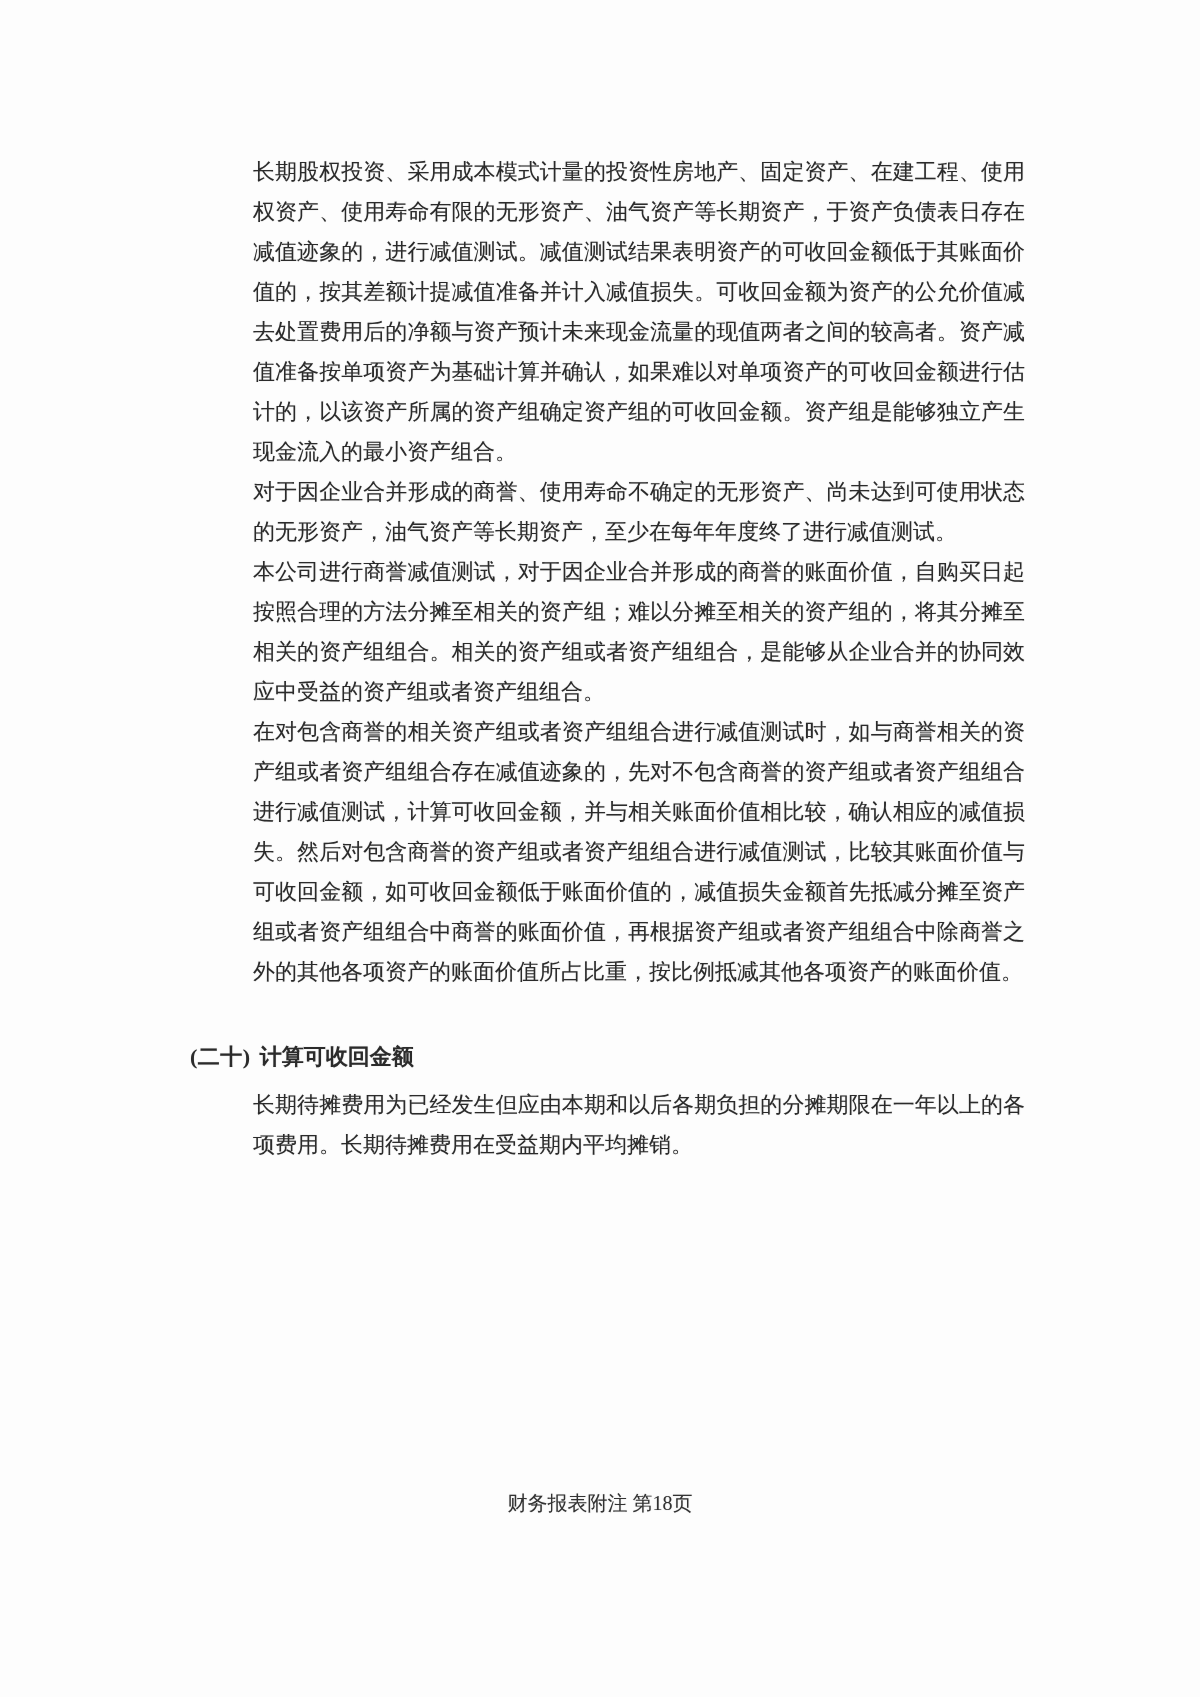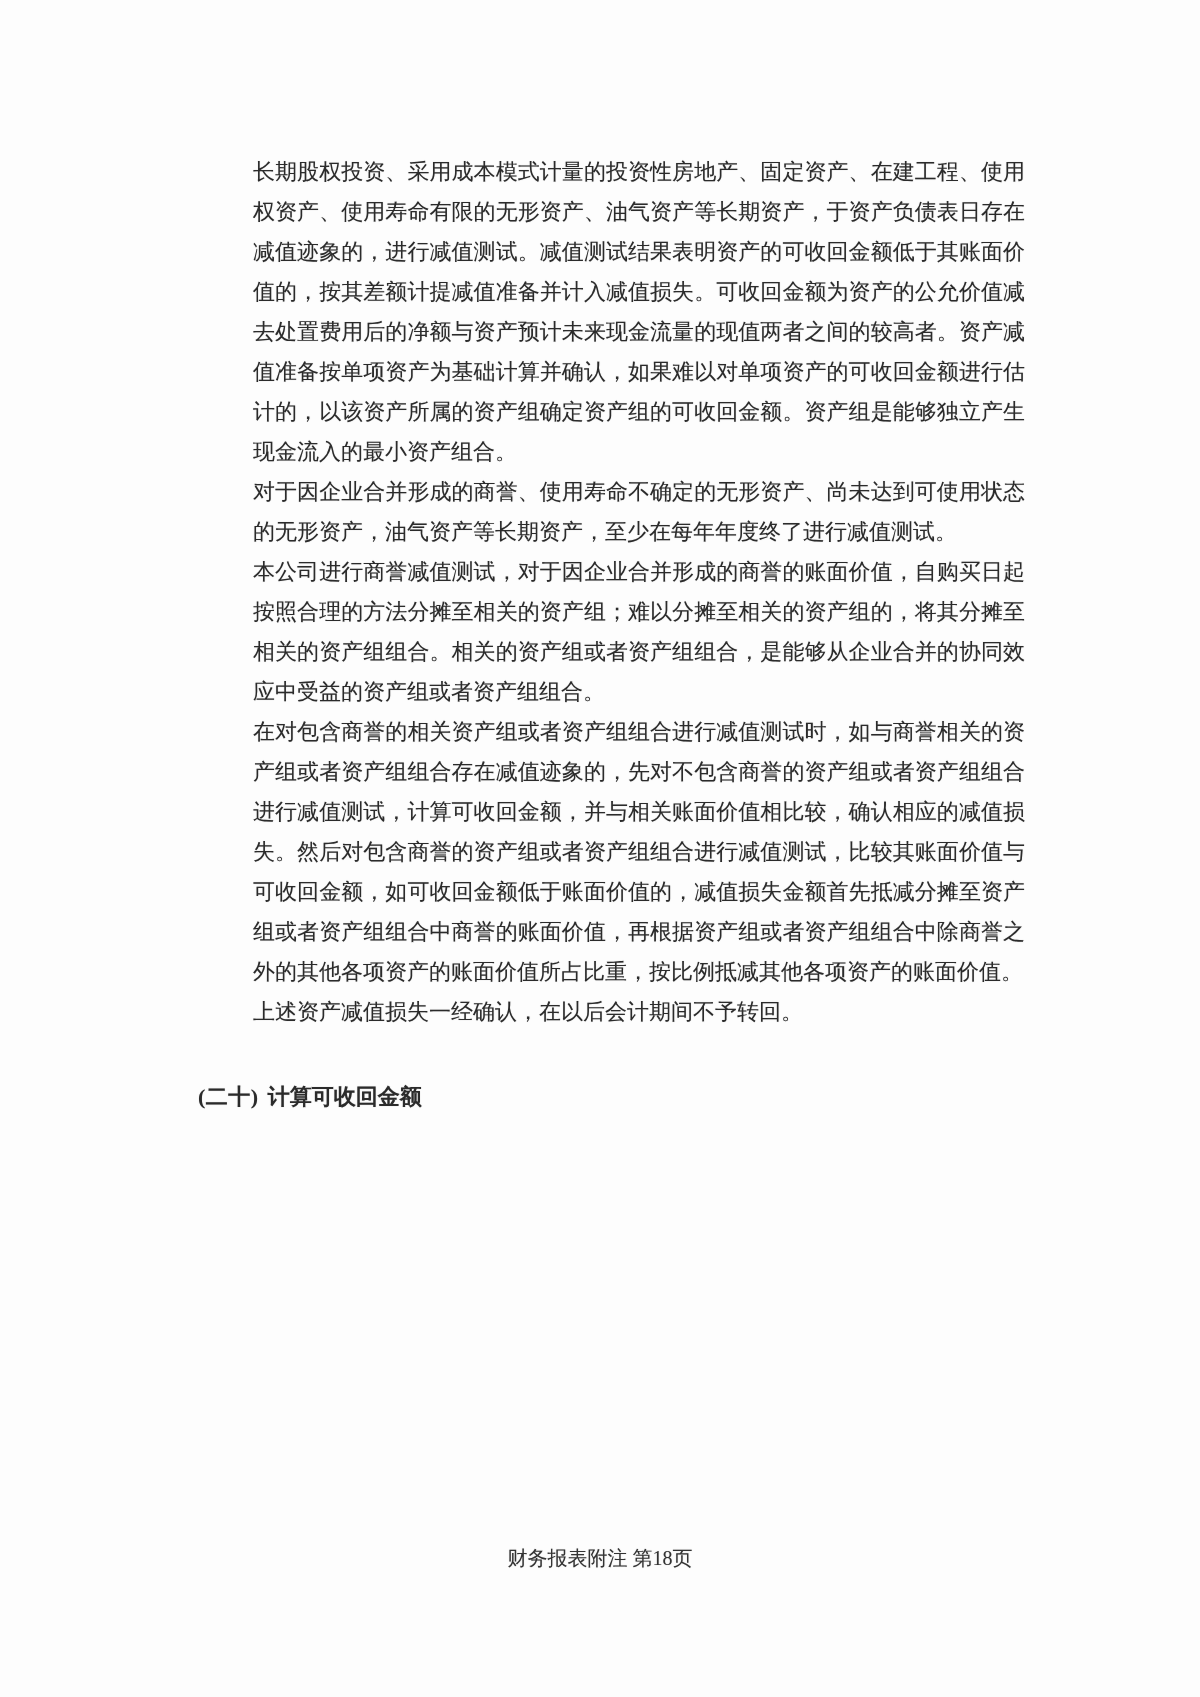--- a/index.html
+++ b/index.html
@@ -28,21 +28,21 @@
   p.body-para {
     margin: 0 0 0 71px;
     width: 772px;
     text-align: justify;
     text-align-last: left;
   }
   .section-heading {
     display: flex;
     align-items: flex-end;
     font-weight: bold;
-    margin: 16px;
+    margin: 8px;
   }
   .section-heading .sec-num {
     flex: 0 0 auto;
     margin-right: 9px;
     letter-spacing: 0.5px;
   }
   .mt-s20 { margin-top: 45px; }
   .mt-s20-body { margin-top: 6px; }
   .mt-s21 { margin-top: 36px; }
   .mt-s21-body { margin-top: 5px; }
@@ -51,47 +51,47 @@
     margin: 0 0 0 71px;
     font-weight: bold;
   }
   .subitem .sub-num {
     display: inline-block;
     min-width: 33px;
     margin-right: 22px;
   }
   .page-footer {
     position: absolute;
-    top: 1543px;
+    top: 1488px;
     left: 0;
     right: 0;
     text-align: center;
     font-size: 20px;
     line-height: 30px;
     color: #333333;
     text-shadow: 0 0 1px rgba(70,70,70,0.35);
   }
 </style>
 </head>
 <body>
 
 <div class="page">
 
   <div class="flow">
 
     <p class="body-para">长期股权投资、采用成本模式计量的投资性房地产、固定资产、在建工程、使用权资产、使用寿命有限的无形资产、油气资产等长期资产，于资产负债表日存在减值迹象的，进行减值测试。减值测试结果表明资产的可收回金额低于其账面价值的，按其差额计提减值准备并计入减值损失。可收回金额为资产的公允价值减去处置费用后的净额与资产预计未来现金流量的现值两者之间的较高者。资产减值准备按单项资产为基础计算并确认，如果难以对单项资产的可收回金额进行估计的，以该资产所属的资产组确定资产组的可收回金额。资产组是能够独立产生现金流入的最小资产组合。</p>
     <p class="body-para">对于因企业合并形成的商誉、使用寿命不确定的无形资产、尚未达到可使用状态的无形资产，油气资产等长期资产，至少在每年年度终了进行减值测试。</p>
     <p class="body-para">本公司进行商誉减值测试，对于因企业合并形成的商誉的账面价值，自购买日起按照合理的方法分摊至相关的资产组；难以分摊至相关的资产组的，将其分摊至相关的资产组组合。相关的资产组或者资产组组合，是能够从企业合并的协同效应中受益的资产组或者资产组组合。</p>
     <p class="body-para">在对包含商誉的相关资产组或者资产组组合进行减值测试时，如与商誉相关的资产组或者资产组组合存在减值迹象的，先对不包含商誉的资产组或者资产组组合进行减值测试，计算可收回金额，并与相关账面价值相比较，确认相应的减值损失。然后对包含商誉的资产组或者资产组组合进行减值测试，比较其账面价值与可收回金额，如可收回金额低于账面价值的，减值损失金额首先抵减分摊至资产组或者资产组组合中商誉的账面价值，再根据资产组或者资产组组合中除商誉之外的其他各项资产的账面价值所占比重，按比例抵减其他各项资产的账面价值。</p>
-    <p class="body-para">上述资产减值损失一经确认，在以后会计期间不予转回。</p>
 
     <div class="section-heading mt-s20">
       <span class="sec-num">(二十)</span>
       <span class="sec-title">计算可收回金额</span>
     </div>
+    <p class="body-para mt-s20-body">长期待摊费用为已经发生但应由本期和以后各期负担的分摊期限在一年以上的各项费用。长期待摊费用在受益期内平均摊销。</p>
 
 
 
   </div>
 
   <div class="page-footer">财务报表附注 第18页</div>
 
 </div>
 
 </body></html>

